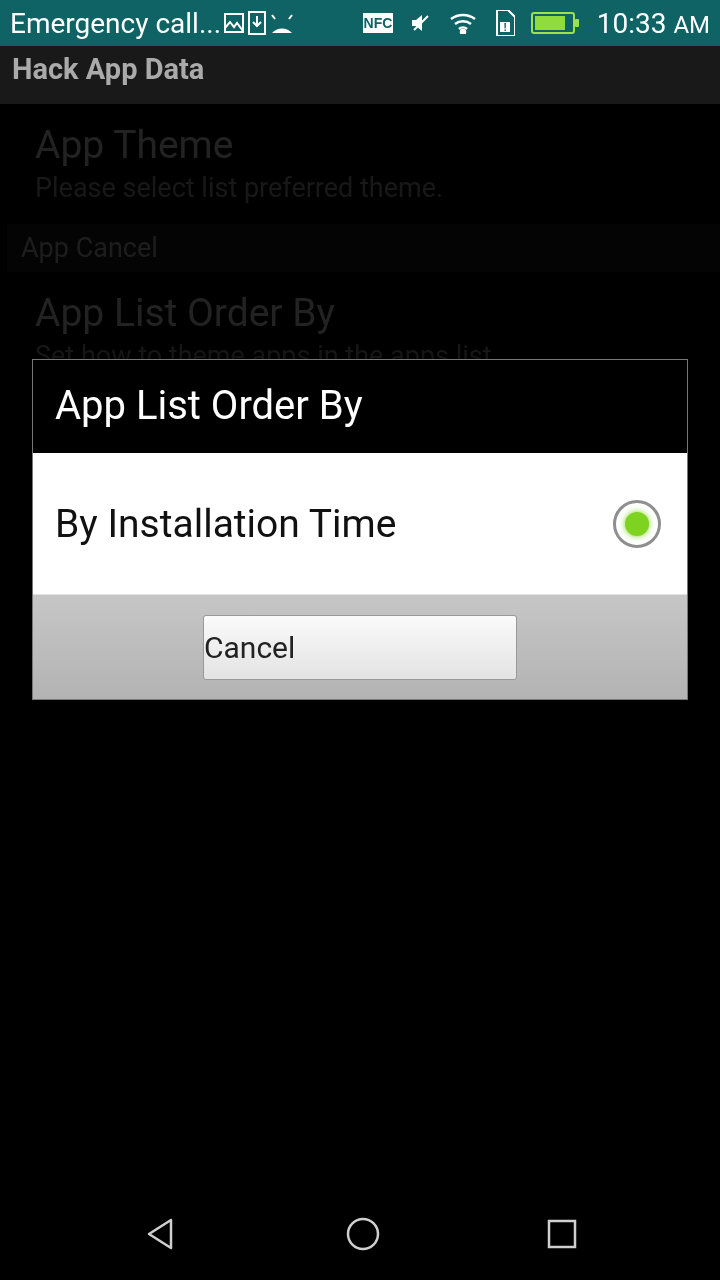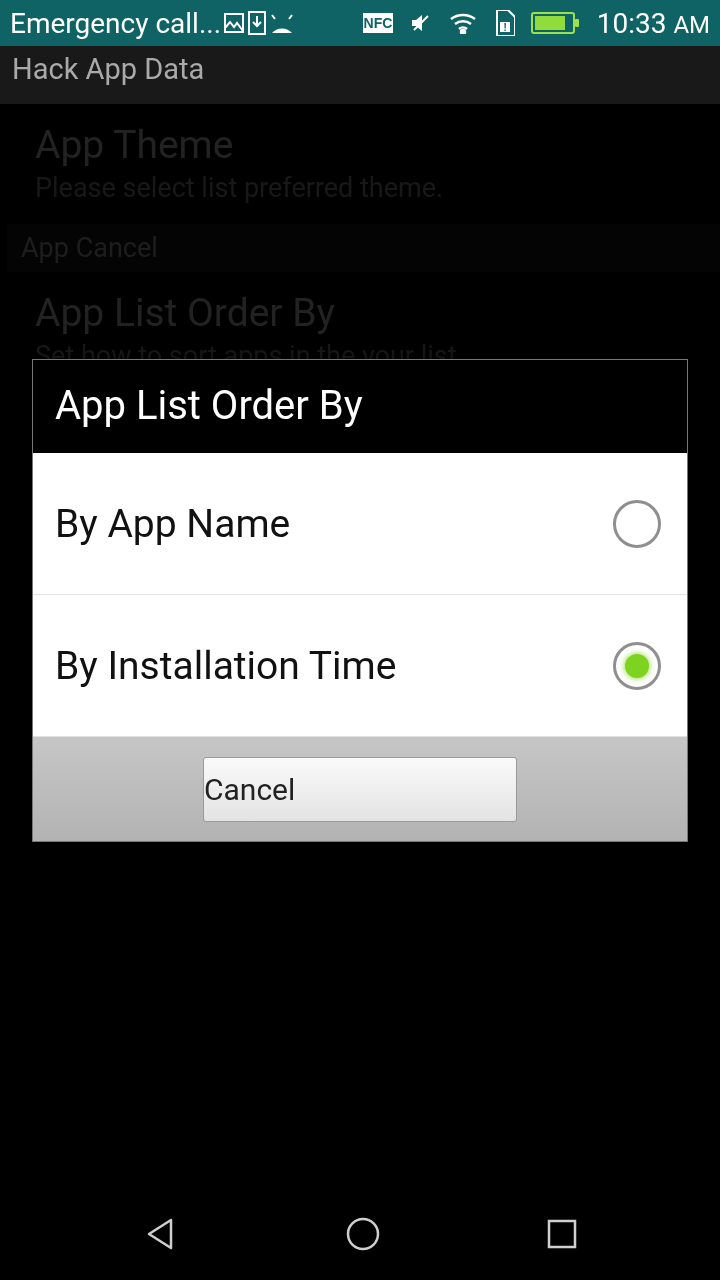--- a/index.html
+++ b/index.html
@@ -59,20 +59,21 @@
 
     
     .action-bar {
       height: 58px;
       background: #191919;
       color: #aaa;
       display: flex;
       align-items: flex-start;
       padding: 6px 12px 0 12px;
       font-size: 29px;
+      font-weight: bold;
     }
 
     
     .page {
       position: relative;
       height: calc(1280px - 46px - 58px - 92px); 
       background: #000;
       padding-left: 7px;
     }
     .dim-layer {
@@ -238,33 +239,29 @@
   <div class="faded">
     <div class="setting-item">
       <div class="setting-title">App Theme</div>
       <div class="setting-sub">Please select list preferred theme.</div>
     </div>
 
     <div class="section-header">App Cancel</div>
 
     <div class="setting-item">
       <div class="setting-title">App List Order By</div>
-      <div class="setting-sub">Set how to sort apps in the your list.</div>
+      <div class="setting-sub">Set how to theme apps in the apps list.</div>
     </div>
   </div>
 
   <div class="dim-layer"></div>
 
   <div class="dialog">
     <div class="dialog-header">App List Order By</div>
 
-    <div class="dialog-option">
-      <span>By App Name</span>
-      <span class="radio"></span>
-    </div>
 
     <div class="dialog-option">
       <span>By Installation Time</span>
       <span class="radio selected"></span>
     </div>
 
     <div class="dialog-footer">
       <div class="cancel-btn">Cancel</div>
     </div>
   </div>

